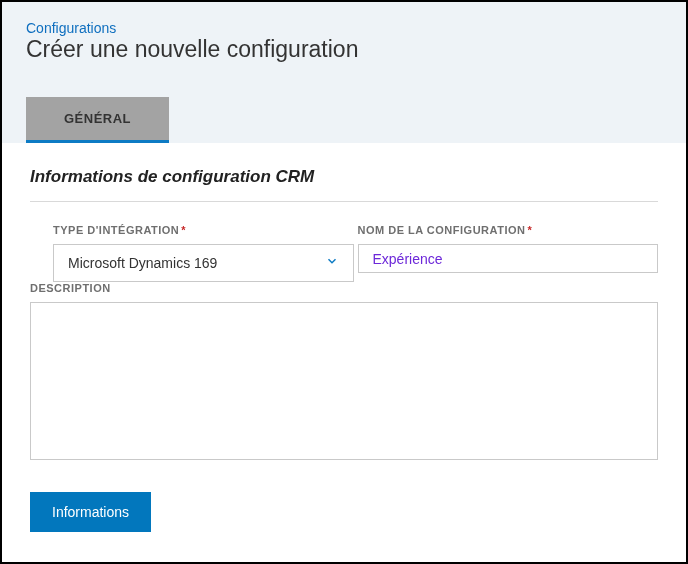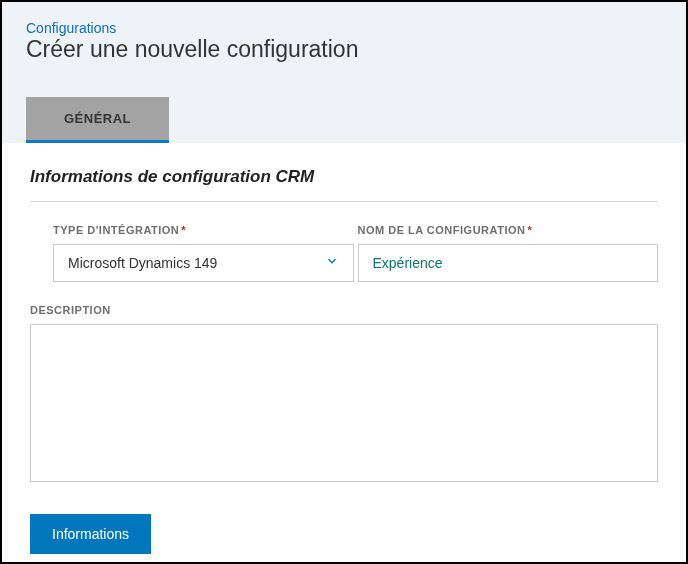--- a/index.html
+++ b/index.html
@@ -57,21 +57,20 @@
       font-style: italic;
     }
     .divider {
       height: 1px;
       background: #d9d9d9;
       margin-bottom: 22px;
     }
     .form-row {
       display: flex;
       gap: 4px;
-      margin-bottom: 22px;
       padding-left: 23px;
     }
     .form-col {
       flex: 1;
     }
     .field-label {
       font-size: 11px;
       font-weight: 600;
       letter-spacing: 0.5px;
       color: #6f6f6f;
@@ -94,25 +93,25 @@
     .select-value {
       font-size: 14px;
       color: #333;
       flex: 1;
     }
     .chevron {
       color: #0d7bc4;
     }
     .text-input {
       width: 100%;
-      height: 38px;
+      height: 29px;
       border: 1px solid #c9c9c9;
       padding: 0 14px;
       font-size: 14px;
-      color: #0f766e;
+      color: #6d28d9;
       outline: none;
       font-family: inherit;
     }
     .desc-wrap {
       margin-bottom: 28px;
     }
     .textarea {
       width: 100%;
       height: 158px;
       border: 1px solid #c9c9c9;
@@ -148,21 +147,21 @@
   <div class="content">
     <h2 class="section-title">Informations de configuration CRM</h2>
     <div class="divider"></div>
 
     <div class="form-row">
       <div class="form-col">
         <div class="field-label">
           <span>TYPE D'INTÉGRATION</span><span class="required-star">*</span>
         </div>
         <div class="select-wrap">
-          <span class="select-value">Microsoft Dynamics 149</span>
+          <span class="select-value">Microsoft Dynamics 169</span>
           <span class="chevron">
             <svg width="14" height="14" viewBox="0 0 24 24" fill="none" stroke="currentColor" stroke-width="2.5">
                 <polyline points="6 9 12 15 18 9"></polyline>
               </svg>
           </span>
         </div>
       </div>
 
       <div class="form-col">
         <div class="field-label">

